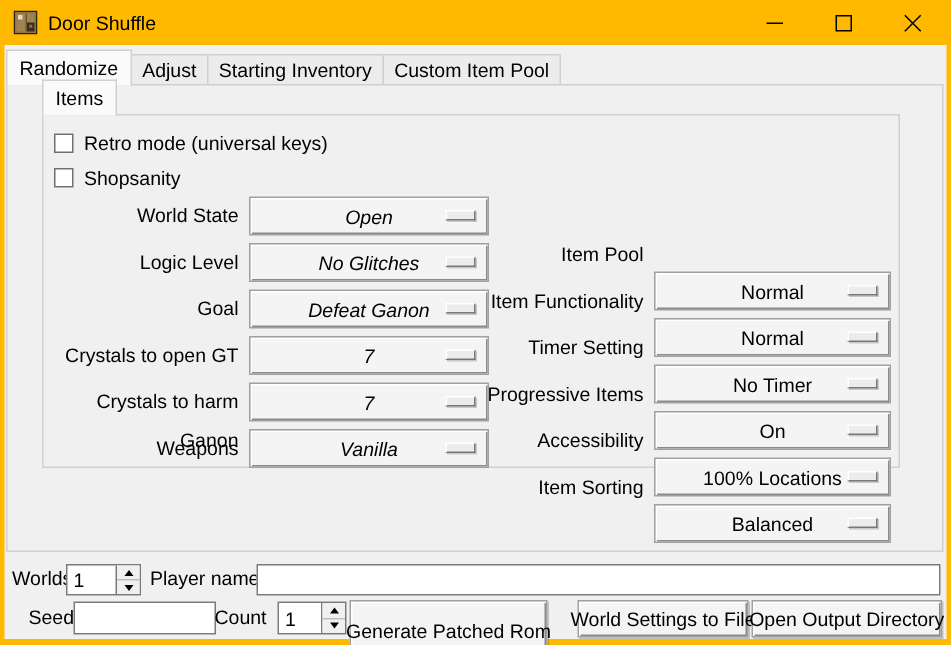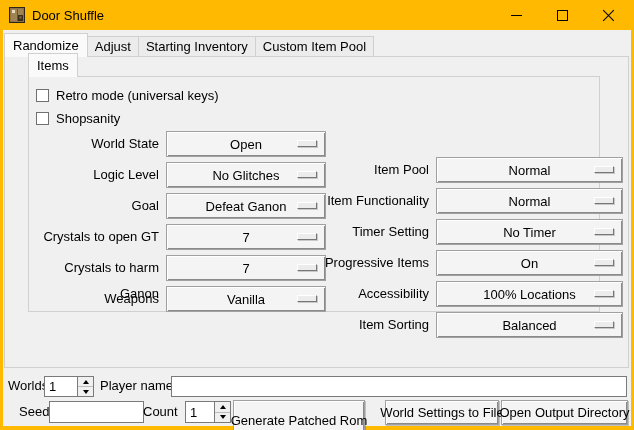--- a/index.html
+++ b/index.html
@@ -46,23 +46,23 @@
   .pane-inner { left:25px; top:46px; width:572px; height:236px; z-index:2; }
 
   
   .check-row { position:absolute; left:7px; display:flex; align-items:center; height:14px; }
   .checkbox { width:13px; height:13px; background:#fff; border:1px solid #707070; box-sizing:border-box; }
   .check-label { margin-left:7px; }
 
   
   .opt-row { position:absolute; left:0; width:100%; height:26px; }
   .opt-label-left  { position:absolute; left:0;   width:130px; text-align:right; line-height:26px; }
-  .opt-menu-left   { position:absolute; left:137px; width:160px; height:26px; }
+  .opt-menu-left   { position:absolute; left:137px; width:160px; height:26px;font-style:italic; }
   .opt-label-right { position:absolute; left:252px; width:148px; text-align:right; line-height:26px; }
-  .opt-menu-right  { position:absolute; left:407px; width:187px; height:26px; }
+  .opt-menu-right  { position:absolute; left:407px; width:158px; height:26px;margin-top:24px; }
   .optionmenu {
     background:#f4f4f4; border:1px solid #a0a0a0; box-sizing:border-box;
     box-shadow: inset 1px 1px 0 #ffffff, inset -1px -1px 0 #8a8a8a;
     display:flex; align-items:center; justify-content:center; position:relative; cursor:default;
   }
   .menu-indicator {
     position:absolute; right:8px; top:50%; margin-top:-4px; width:20px; height:7px;
     background:#ececec; box-sizing:border-box;
     border-top:1px solid #ffffff; border-left:1px solid #ffffff;
     border-right:1px solid #777777; border-bottom:1px solid #777777;

